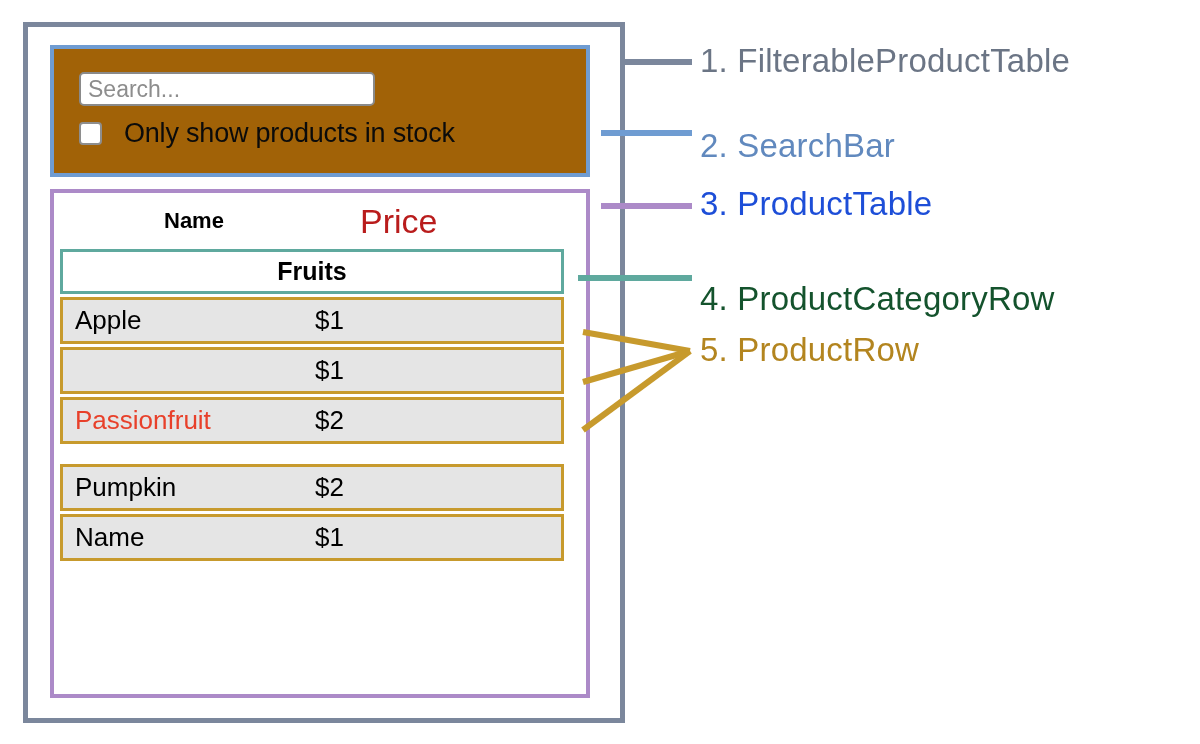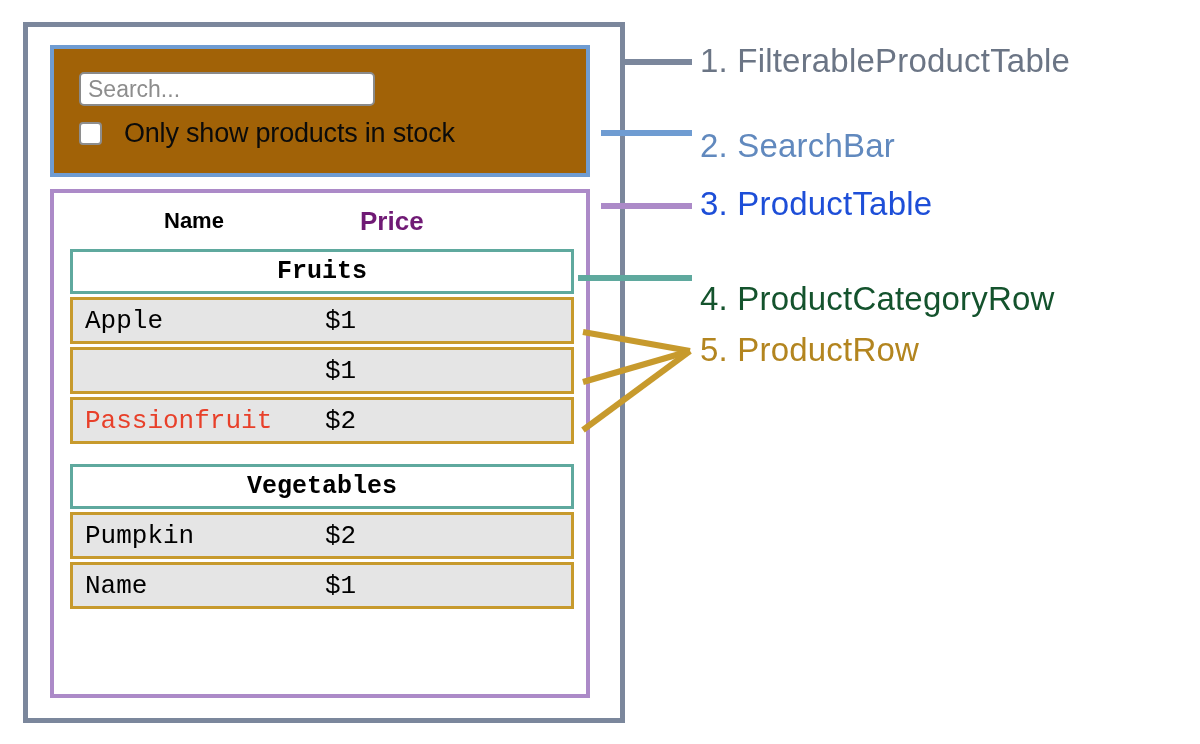--- a/index.html
+++ b/index.html
@@ -105,31 +105,30 @@
   .th-name {
     position: absolute;
     left: 110px;
     font-size: 22px;
     font-weight: bold;
     color: #000000;
   }
   .th-price {
     position: absolute;
     left: 306px;
-    font-size: 26px;
-    font-weight: bold;
-    color: #701a75;
+    font-size: 34px;
+    font-weight: normal;
+    color: #b91c1c;
   }
 
   .rows-area {
     position: absolute;
-    left: 16px;
+    left: 6px;
     top: 56px;
     width: 452px;
-    font-family: Liberation Mono, monospace;
   }
 
   .category-row {
     box-sizing: border-box;
     width: 504px;
     height: 45px;
     border: 3px solid #5fa99e;
     background: #ffffff;
     display: flex;
     align-items: center;
@@ -220,23 +219,20 @@
       <div class="product-row">
         <span class="pr-price">$1</span>
       </div>
       <div class="product-row">
         <span class="pr-name out-of-stock">Passionfruit</span>
         <span class="pr-price">$2</span>
       </div>
 
       <div class="group-gap"></div>
 
-      <div class="category-row">
-        <span class="category-label">Vegetables</span>
-      </div>
 
       <div class="product-row">
         <span class="pr-name">Pumpkin</span>
         <span class="pr-price">$2</span>
       </div>
       <div class="product-row">
         <span class="pr-name">Name</span>
         <span class="pr-price">$1</span>
       </div>
 

